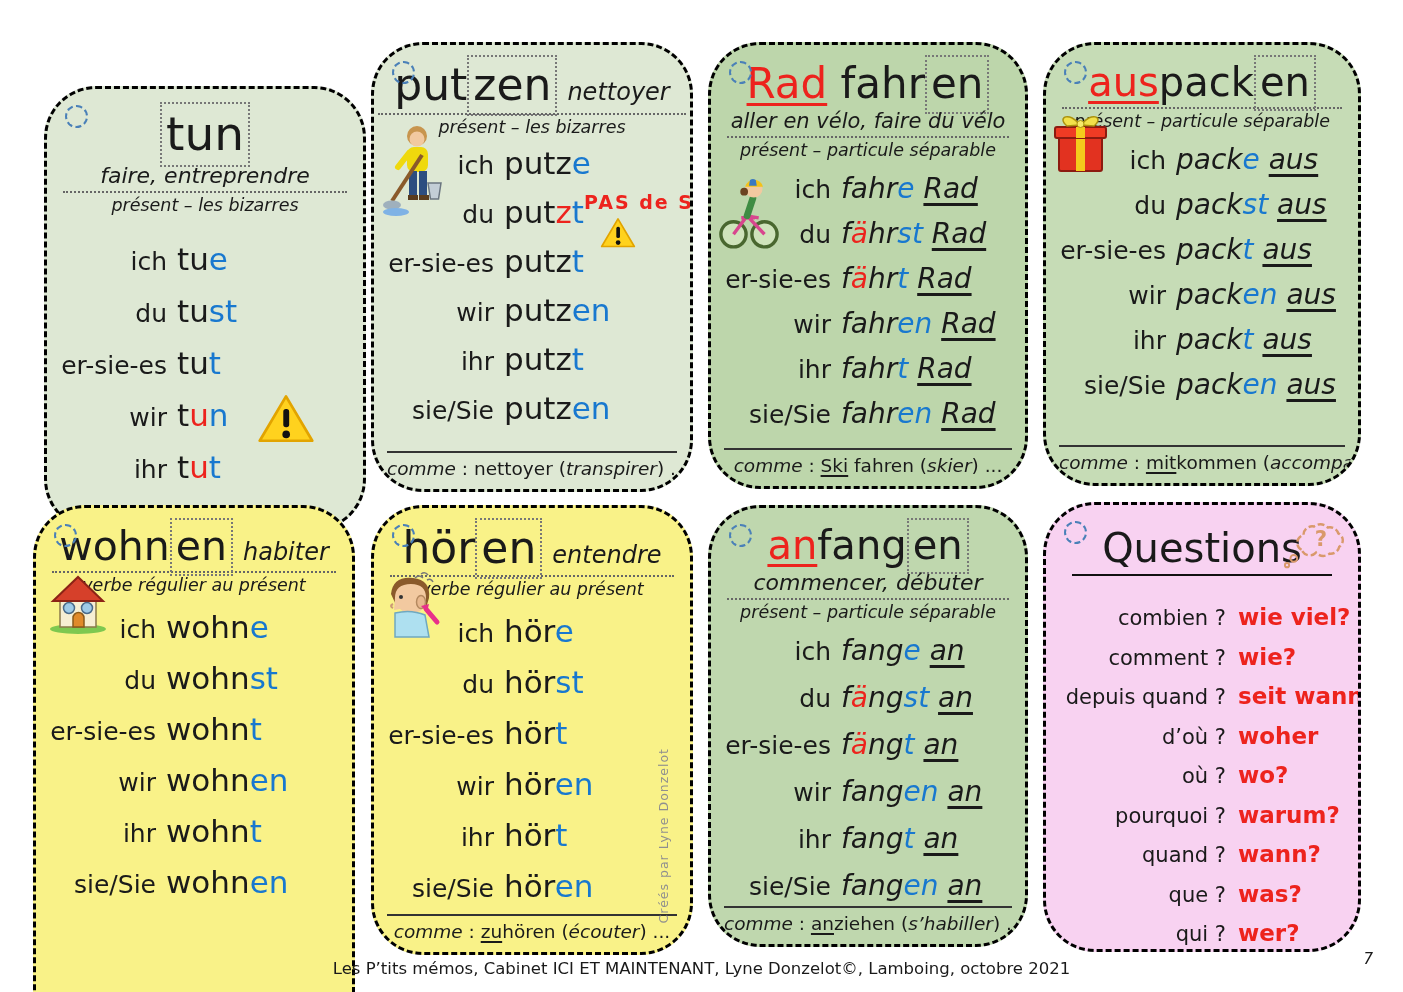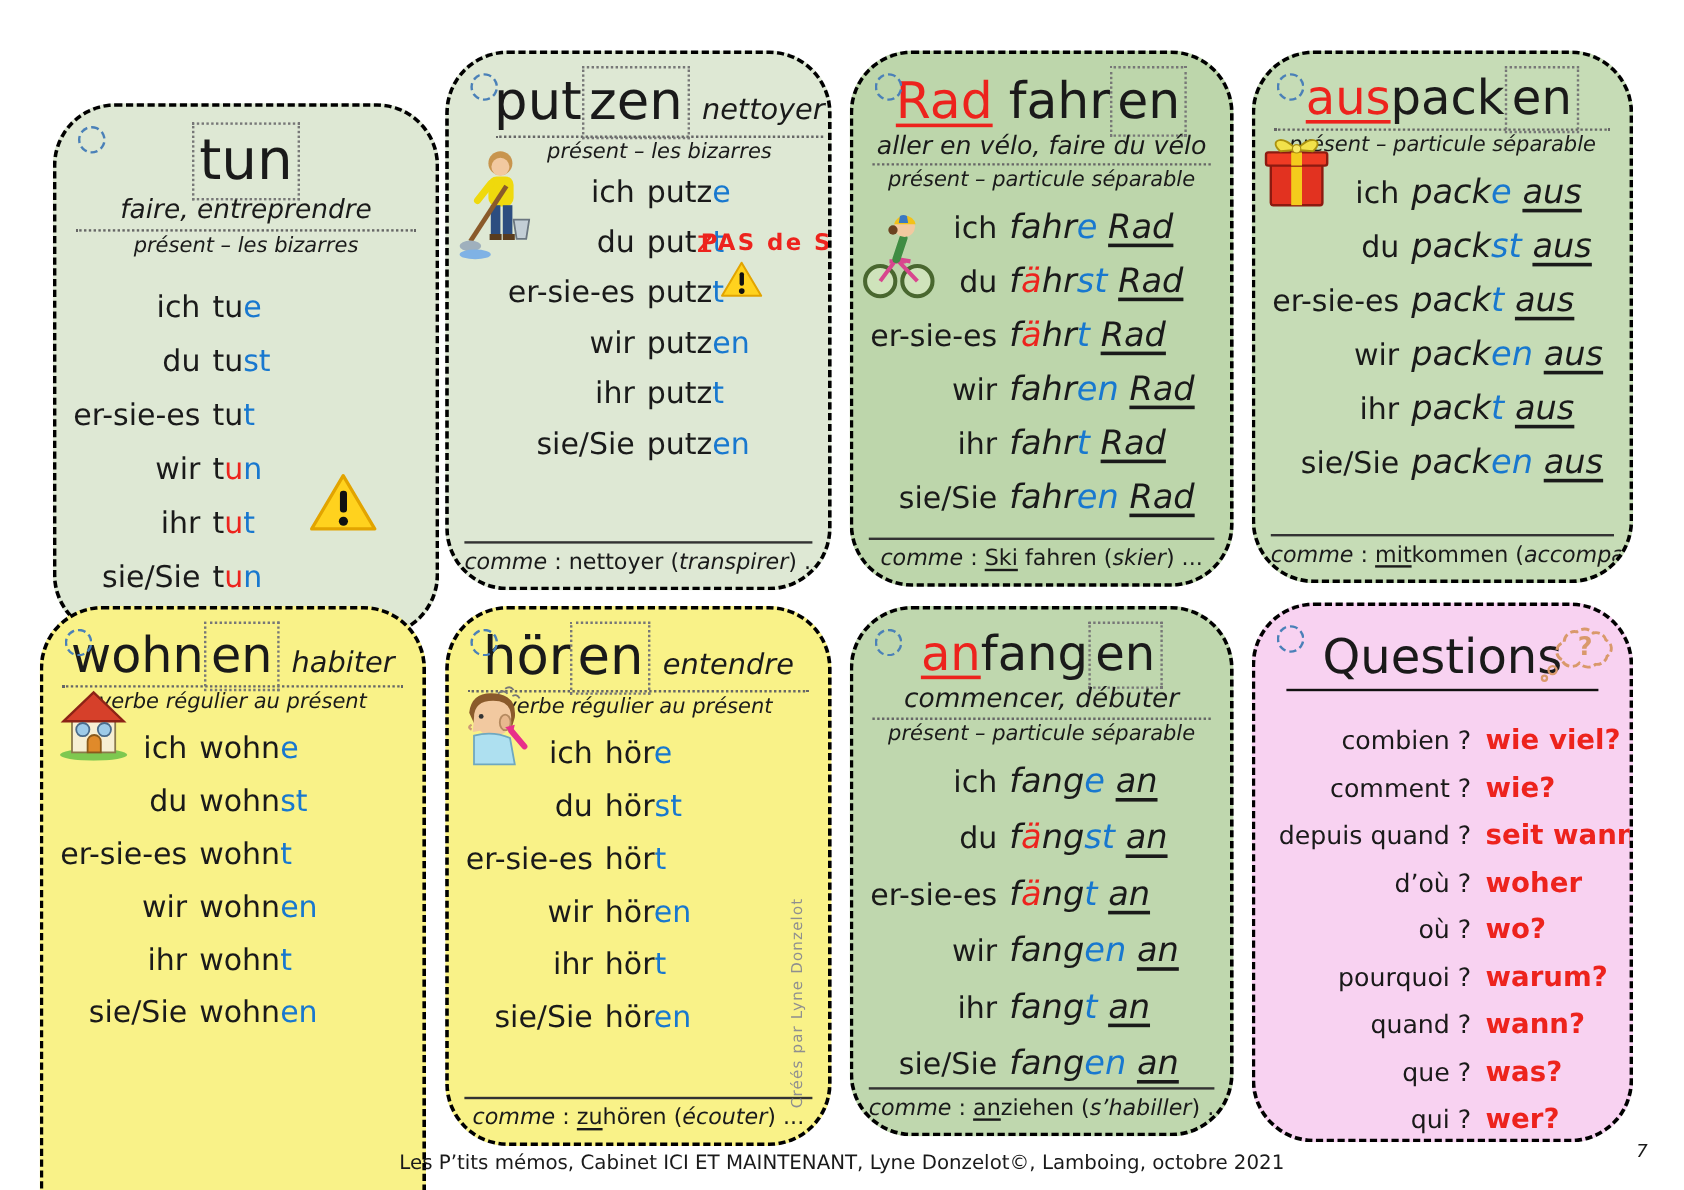--- a/index.html
+++ b/index.html
@@ -1,21 +1,21 @@
 <!DOCTYPE html>
 <html><head>
 <meta charset="utf-8">
 <style>
   html,body{margin:0;padding:0;background:#ffffff;}
   .page{position:relative;width:1403px;height:992px;background:#fff;overflow:hidden;
         font-family:"DejaVu Sans","Liberation Sans",sans-serif;color:#1a1a1a;}
   .card{position:absolute;border:3px dashed #000;border-radius:52px;box-sizing:border-box;
         padding-top:12px;overflow:hidden;}
   #c0{left:44px;top:42px;width:322px;height:445px;margin-top:44px;}
-  #c1{left:371px;top:42px;width:322px;height:450px;padding-left:35px;}
+  #c1{left:371px;top:42px;width:322px;height:450px;}
   #c2{left:708px;top:42px;width:320px;height:447px;}
   #c3{left:1043px;top:42px;width:318px;height:444px;}
   #c4{left:33px;top:505px;width:322px;height:540px;}
   #c5{left:371px;top:505px;width:322px;height:450px;}
   #c6{left:708px;top:505px;width:320px;height:442px;}
   #c7{left:1043px;top:502px;width:318px;height:450px;}
 
   .circle{position:absolute;left:18px;top:16px;width:19px;height:19px;border:2.5px dashed #4a80b8;border-radius:50%;}
   .title{text-align:center;line-height:1.08;font-size:42px;margin-top:4px;white-space:nowrap;}
   #c0 .title{font-size:47px;margin-top:8px;}
@@ -30,21 +30,21 @@
   #c1 .hr{margin:4px 4px 2px;}
   .hr-solid{border-bottom:2.5px solid #111;margin:4px 26px 0;}
   .tense{text-align:center;font-style:italic;font-size:17.5px;margin-top:2px;}
   .conj{display:grid;grid-template-columns:120px 1fr;column-gap:10px;row-gap:12px;
         margin-top:12px;align-items:baseline;}
   #c0 .conj{margin-top:26px;row-gap:16px;}
   #c1 .conj{margin-top:8px;row-gap:13px;}
   #c4 .conj,#c5 .conj{margin-top:14px;row-gap:15px;}
   #c6 .conj{row-gap:14px;}
   .pron{text-align:right;font-size:25px;white-space:nowrap;}
-  .verb{font-size:25px;white-space:nowrap;}
+  .verb{font-size:31px;white-space:nowrap;}
   #c2 .verb,#c3 .verb,#c6 .verb{font-size:28px;font-style:italic;}
   .part-k{color:#1a1a1a;} .part-b{color:#1878cf;} .part-r{color:#ed231d;}
   .dec-u{text-decoration:underline;text-decoration-thickness:2.5px;text-underline-offset:5px;}
   .dec-box{border:2px dotted #777;padding:2px 4px 4px;}
   .comme{position:absolute;bottom:10px;left:13px;right:13px;border-top:2px solid #333;
          padding-top:5px;font-size:18.5px;text-align:center;white-space:nowrap;}
   .c-i{font-style:italic;} .c-u{text-decoration:underline;text-decoration-thickness:2px;text-underline-offset:3px;}
   .qa{display:grid;grid-template-columns:172px 1fr;column-gap:12px;row-gap:13.5px;
       margin-top:28px;align-items:baseline;padding:0 8px;}
   .fr{text-align:right;font-size:21px;white-space:nowrap;}

